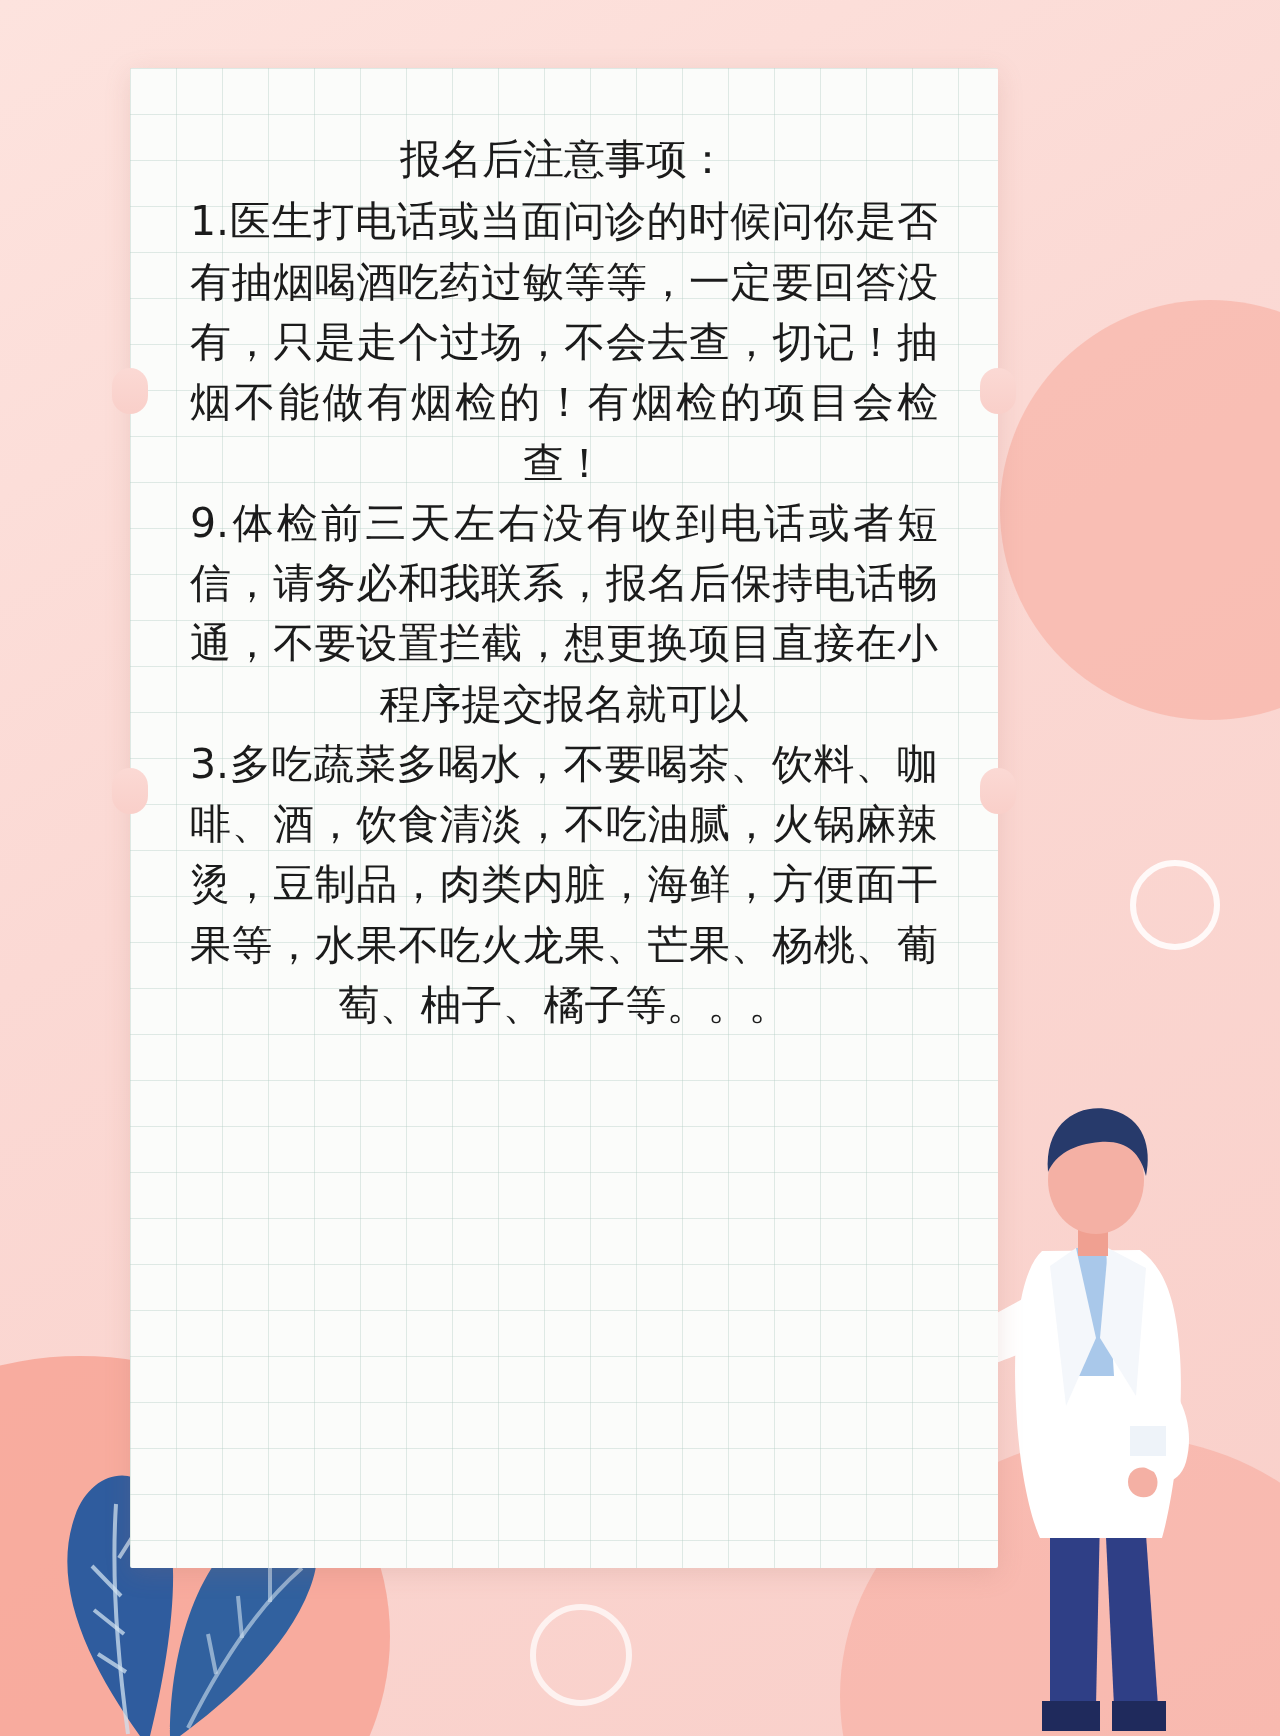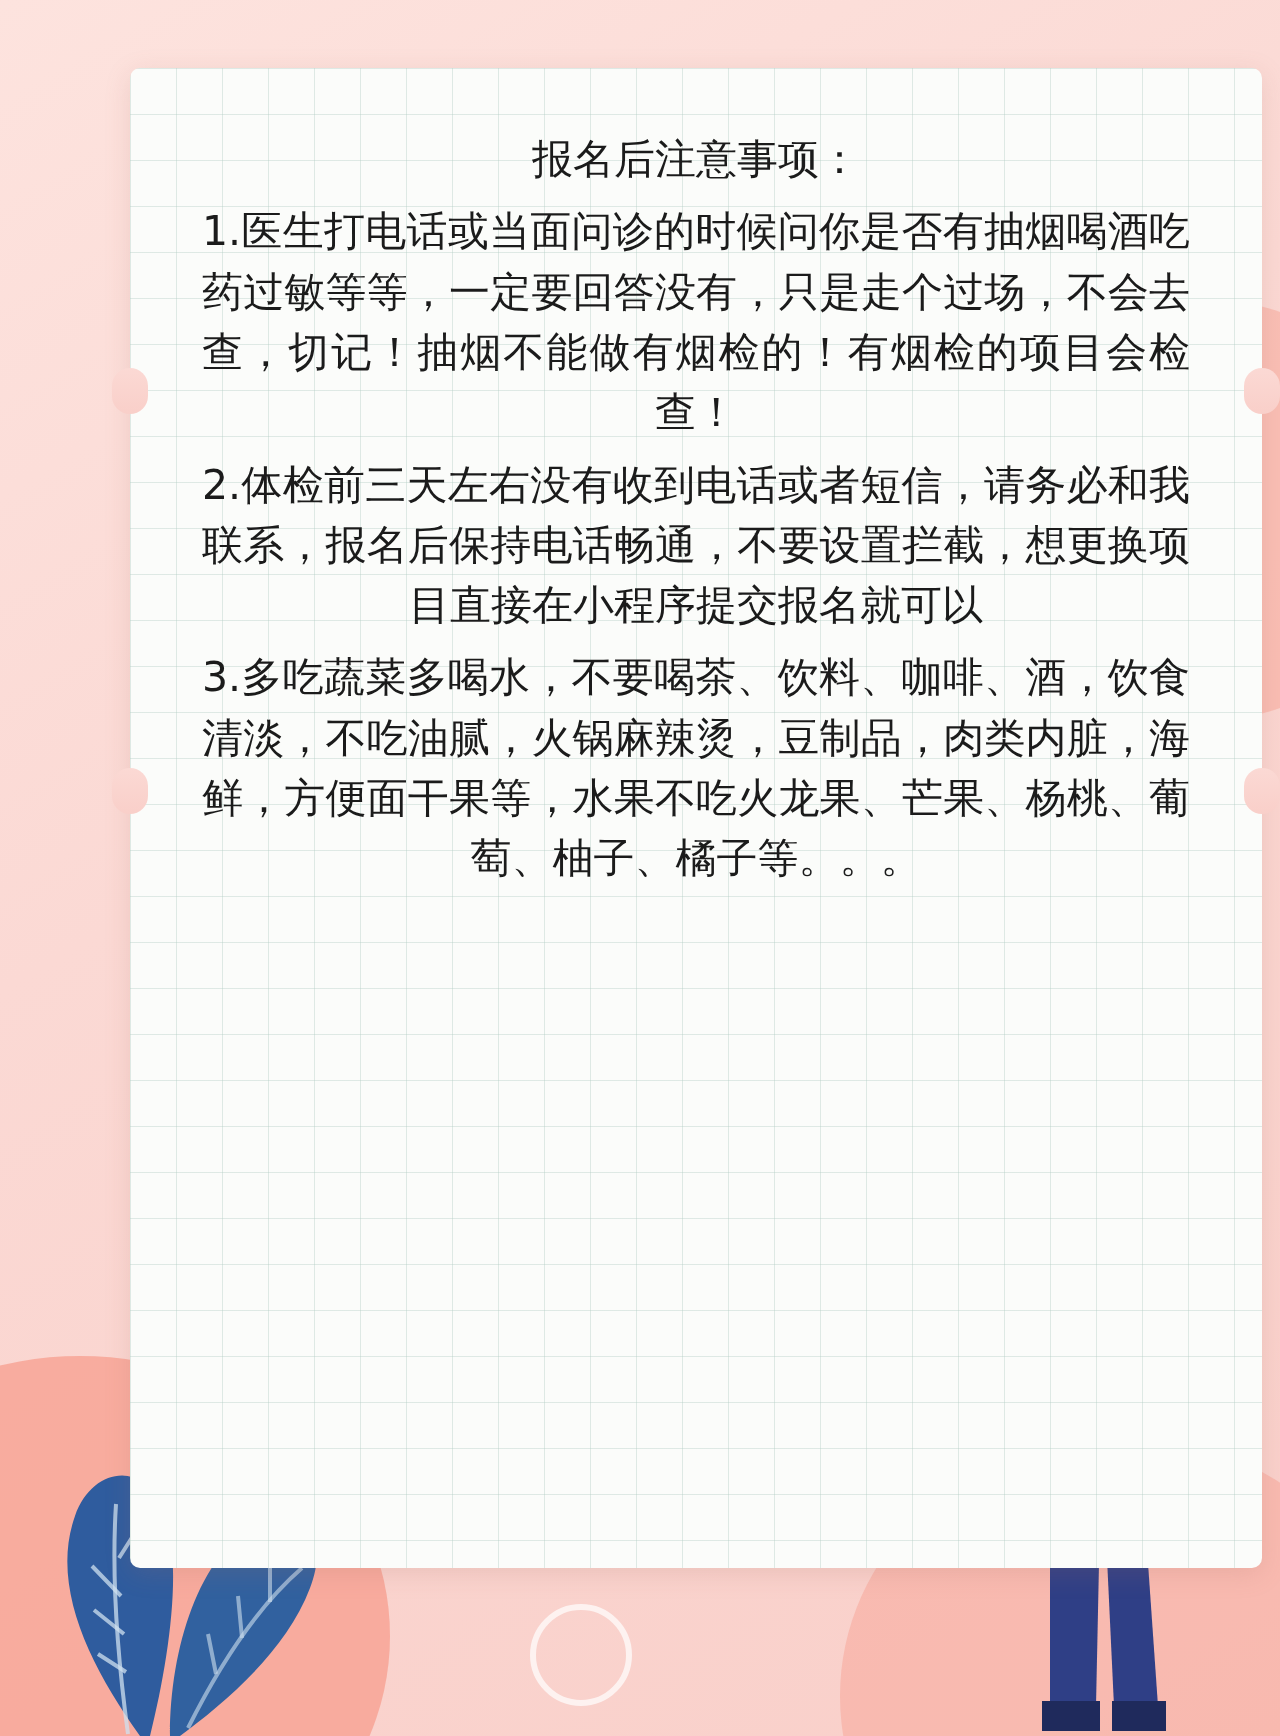--- a/index.html
+++ b/index.html
@@ -89,29 +89,29 @@
     bottom: 0;
     width: 340px;
     height: 660px;
   }
 
   
   .note-card {
     position: absolute;
     left: 130px;
     top: 68px;
-    width: 1132px;
+    width: 868px;
     height: 1500px;
     background-color: #fbfcfa;
     background-image:
       linear-gradient(to right, rgba(178, 205, 196, .40) 1px, transparent 1px),
       linear-gradient(to bottom, rgba(178, 205, 196, .40) 1px, transparent 1px);
     background-size: 46px 46px;
     box-shadow: 0 6px 26px rgba(170, 110, 100, .18);
-    border-radius: 10px;
+    border-radius: 2px;
   }
   
   .notch {
     position: absolute;
     width: 36px;
     height: 46px;
     background: linear-gradient(180deg, #fbd9d4, #f9cfc9);
     border-radius: 18px;
   }
   .notch-l1 { left: -18px; top: 300px; }
@@ -137,21 +137,21 @@
   }
 
   .note-body {
     font-size: 41px;
     line-height: 1.47;
     color: #1b1b1b;
     text-align: center;
     font-family: "DejaVu Sans", "Liberation Sans", sans-serif;
   }
   .para {
-    margin: 12px;
+    margin: 0;
     text-align: justify;
     text-align-last: center;
     text-justify: inter-character;
   }
 </style>
 </head>
 <body>
 
 <div class="poster">
 
@@ -208,19 +208,19 @@
   <div class="note-card">
     <div class="notch notch-l1"></div>
     <div class="notch notch-l2"></div>
     <div class="notch notch-r1"></div>
     <div class="notch notch-r2"></div>
 
     <div class="note-inner">
       <div class="note-title">报名后注意事项：</div>
       <div class="note-body">
         <p class="para">1.医生打电话或当面问诊的时候问你是否有抽烟喝酒吃药过敏等等，一定要回答没有，只是走个过场，不会去查，切记！抽烟不能做有烟检的！有烟检的项目会检查！</p>
-        <p class="para">2.体检前三天左右没有收到电话或者短信，请务必和我联系，报名后保持电话畅通，不要设置拦截，想更换项目直接在小程序提交报名就可以</p>
+        <p class="para">9.体检前三天左右没有收到电话或者短信，请务必和我联系，报名后保持电话畅通，不要设置拦截，想更换项目直接在小程序提交报名就可以</p>
         <p class="para">3.多吃蔬菜多喝水，不要喝茶、饮料、咖啡、酒，饮食清淡，不吃油腻，火锅麻辣烫，豆制品，肉类内脏，海鲜，方便面干果等，水果不吃火龙果、芒果、杨桃、葡萄、柚子、橘子等。。。</p>
       </div>
     </div>
   </div>
 
 </div>
 
 </body></html>

